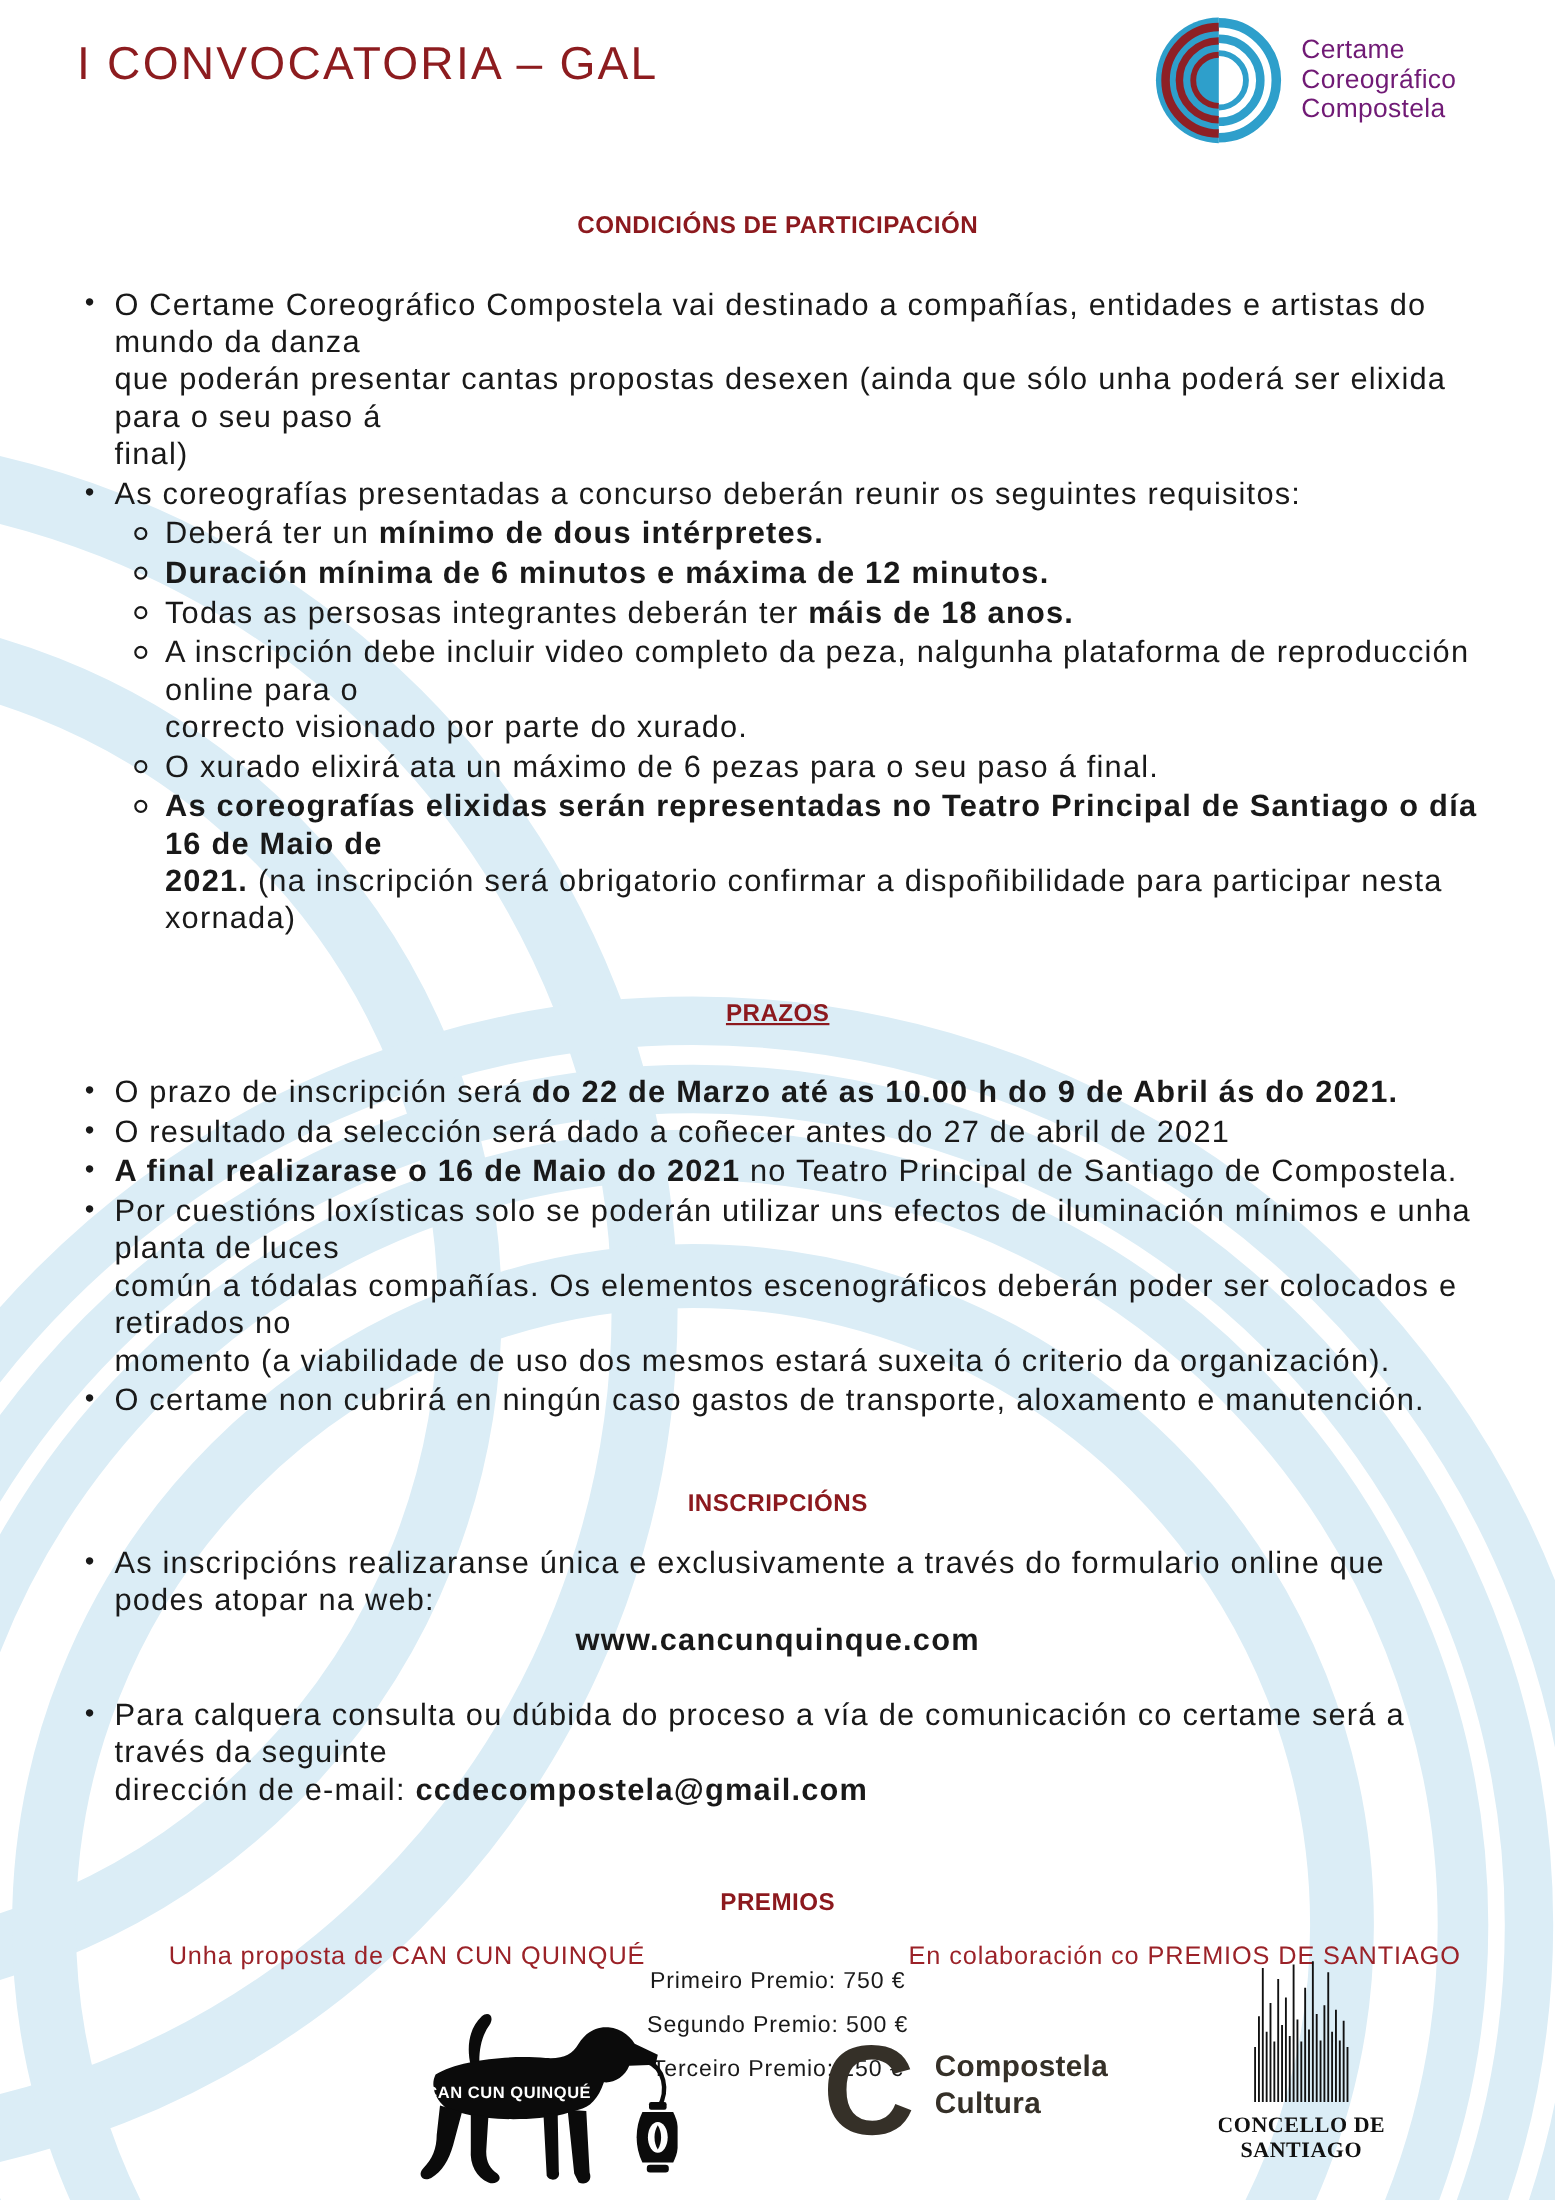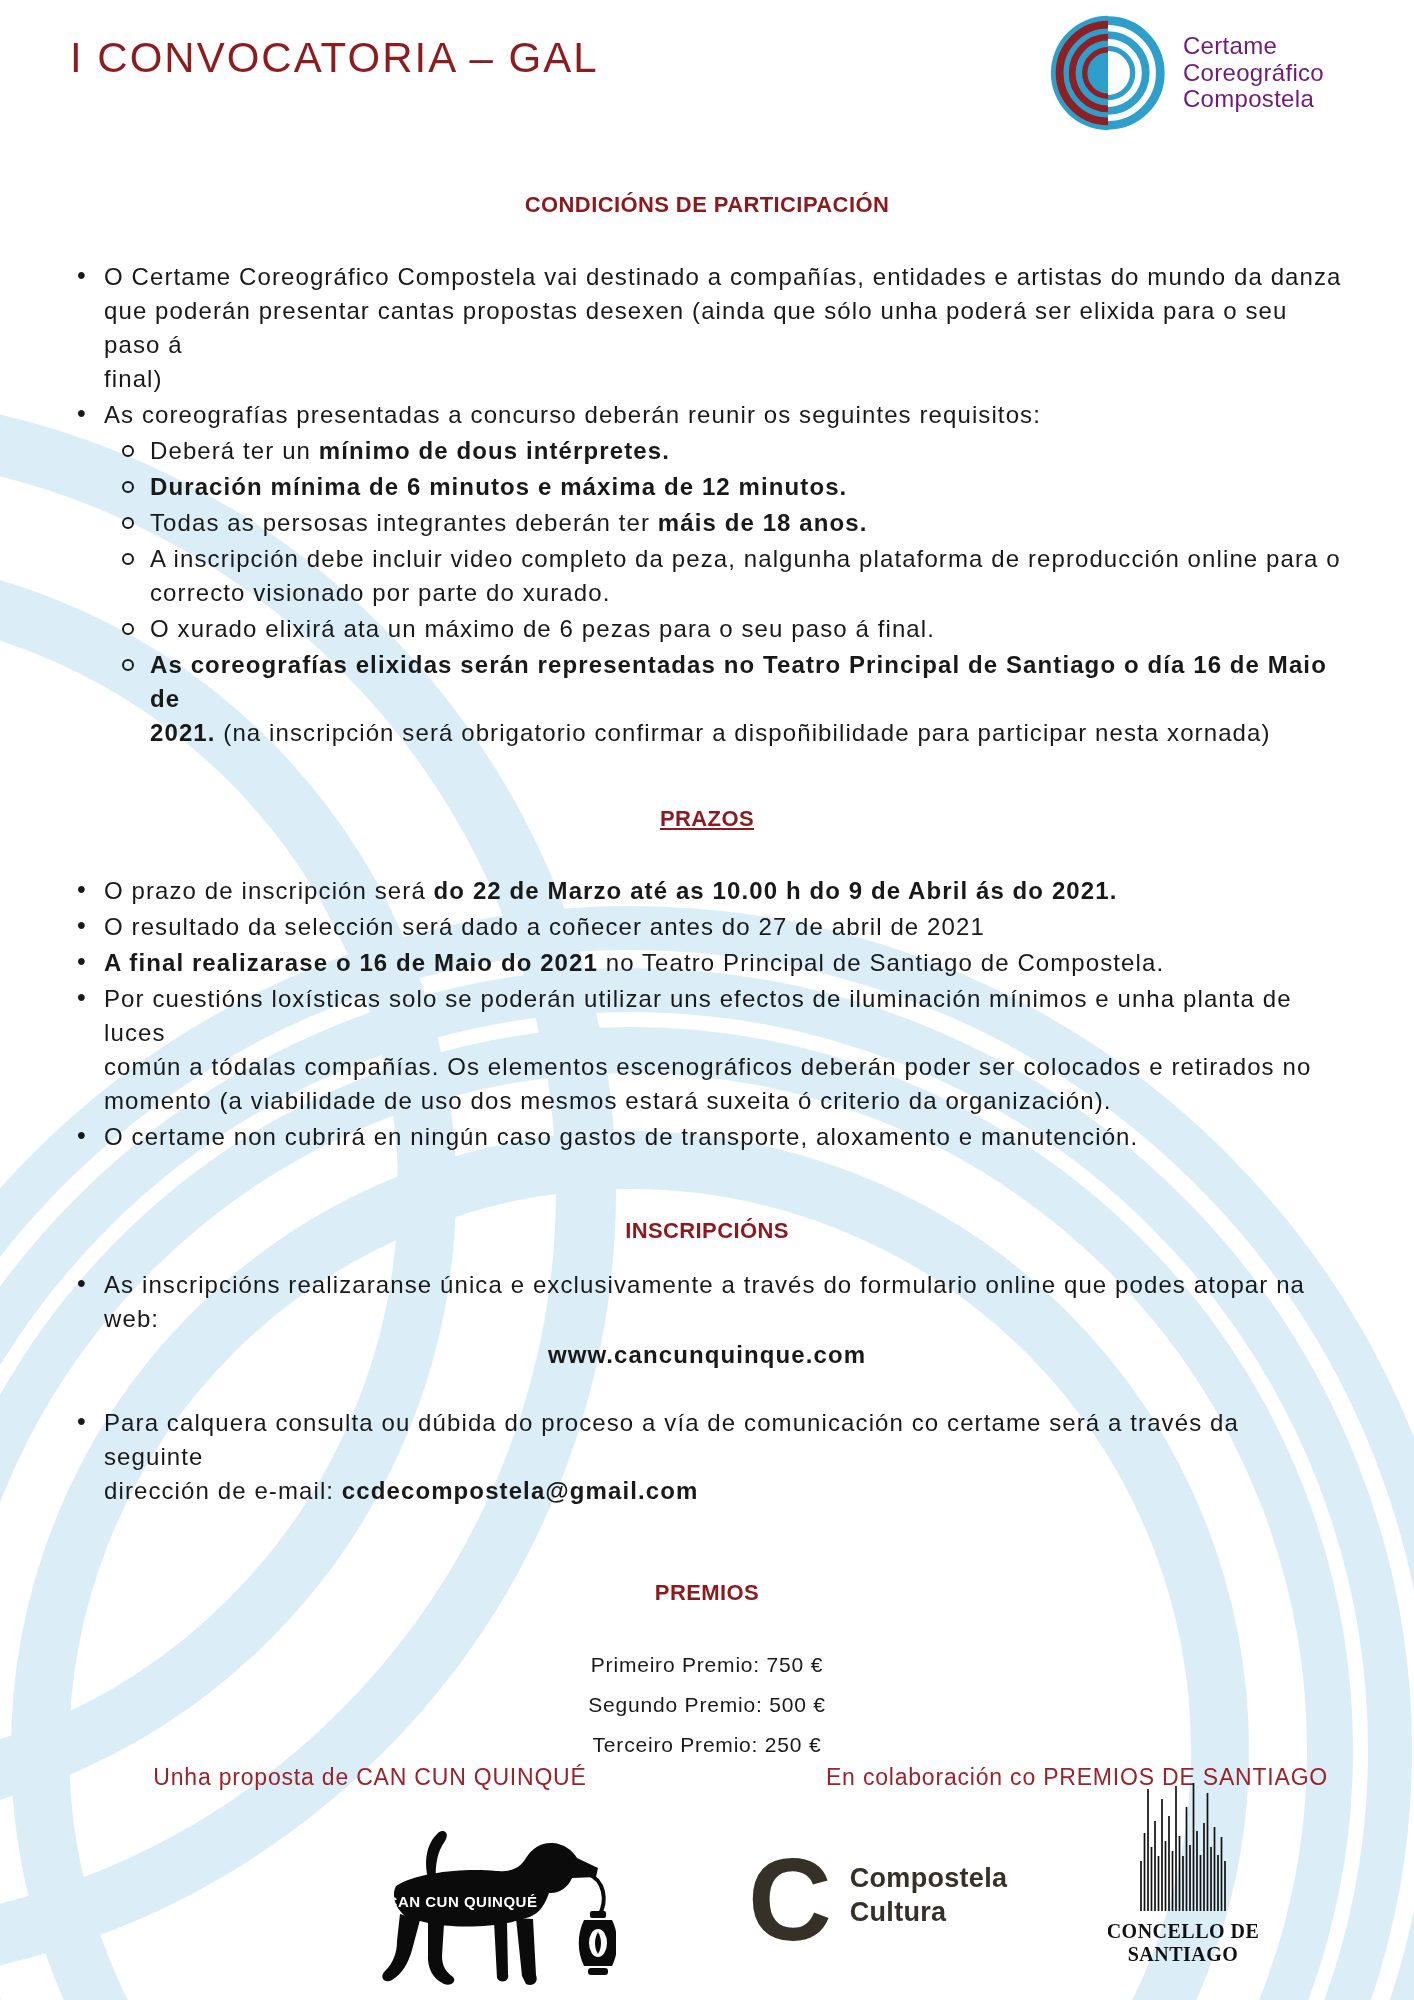--- a/index.html
+++ b/index.html
@@ -23,21 +23,21 @@
   
   .section-heading {
     margin:0; text-align:center; color:#8c191e; font-size:22px; font-weight:bold;
     letter-spacing:0.4px; line-height:26px;
   }
   .sec-1 .section-heading { margin-top:20px; margin-bottom:42px; }
   .sec-2 .section-heading { margin-top:56px; margin-bottom:42px;text-decoration:underline; }
   .sec-3 .section-heading { margin-top:64px; margin-bottom:24px; }
   .sec-4 .section-heading { margin-top:72px; margin-bottom:40px; }
 
-  .item { position:relative; font-size:24px; line-height:34px; letter-spacing:1.1px;
+  .item { position:relative; font-size:28px; line-height:34px; letter-spacing:1.1px;
           color:#191919; margin-bottom:2px; }
   .item.bullet { padding-left:34px; }
   .item.bullet::before { content:"•"; position:absolute; left:7px; top:-2px; font-size:25px; }
   .item.sub { padding-left:34px; margin-left:46px; }
   .item.sub::before { content:""; position:absolute; left:6px; top:11px; width:9px; height:9px;
                       border:2.5px solid #191919; border-radius:50%; box-sizing:border-box;
                       width:12px; height:12px; }
   .item.center { text-align:center; }
   .item.gap { height:32px; margin:0; }
   .sec-4 .item.center { font-size:21px; line-height:38px; letter-spacing:0.8px; }

